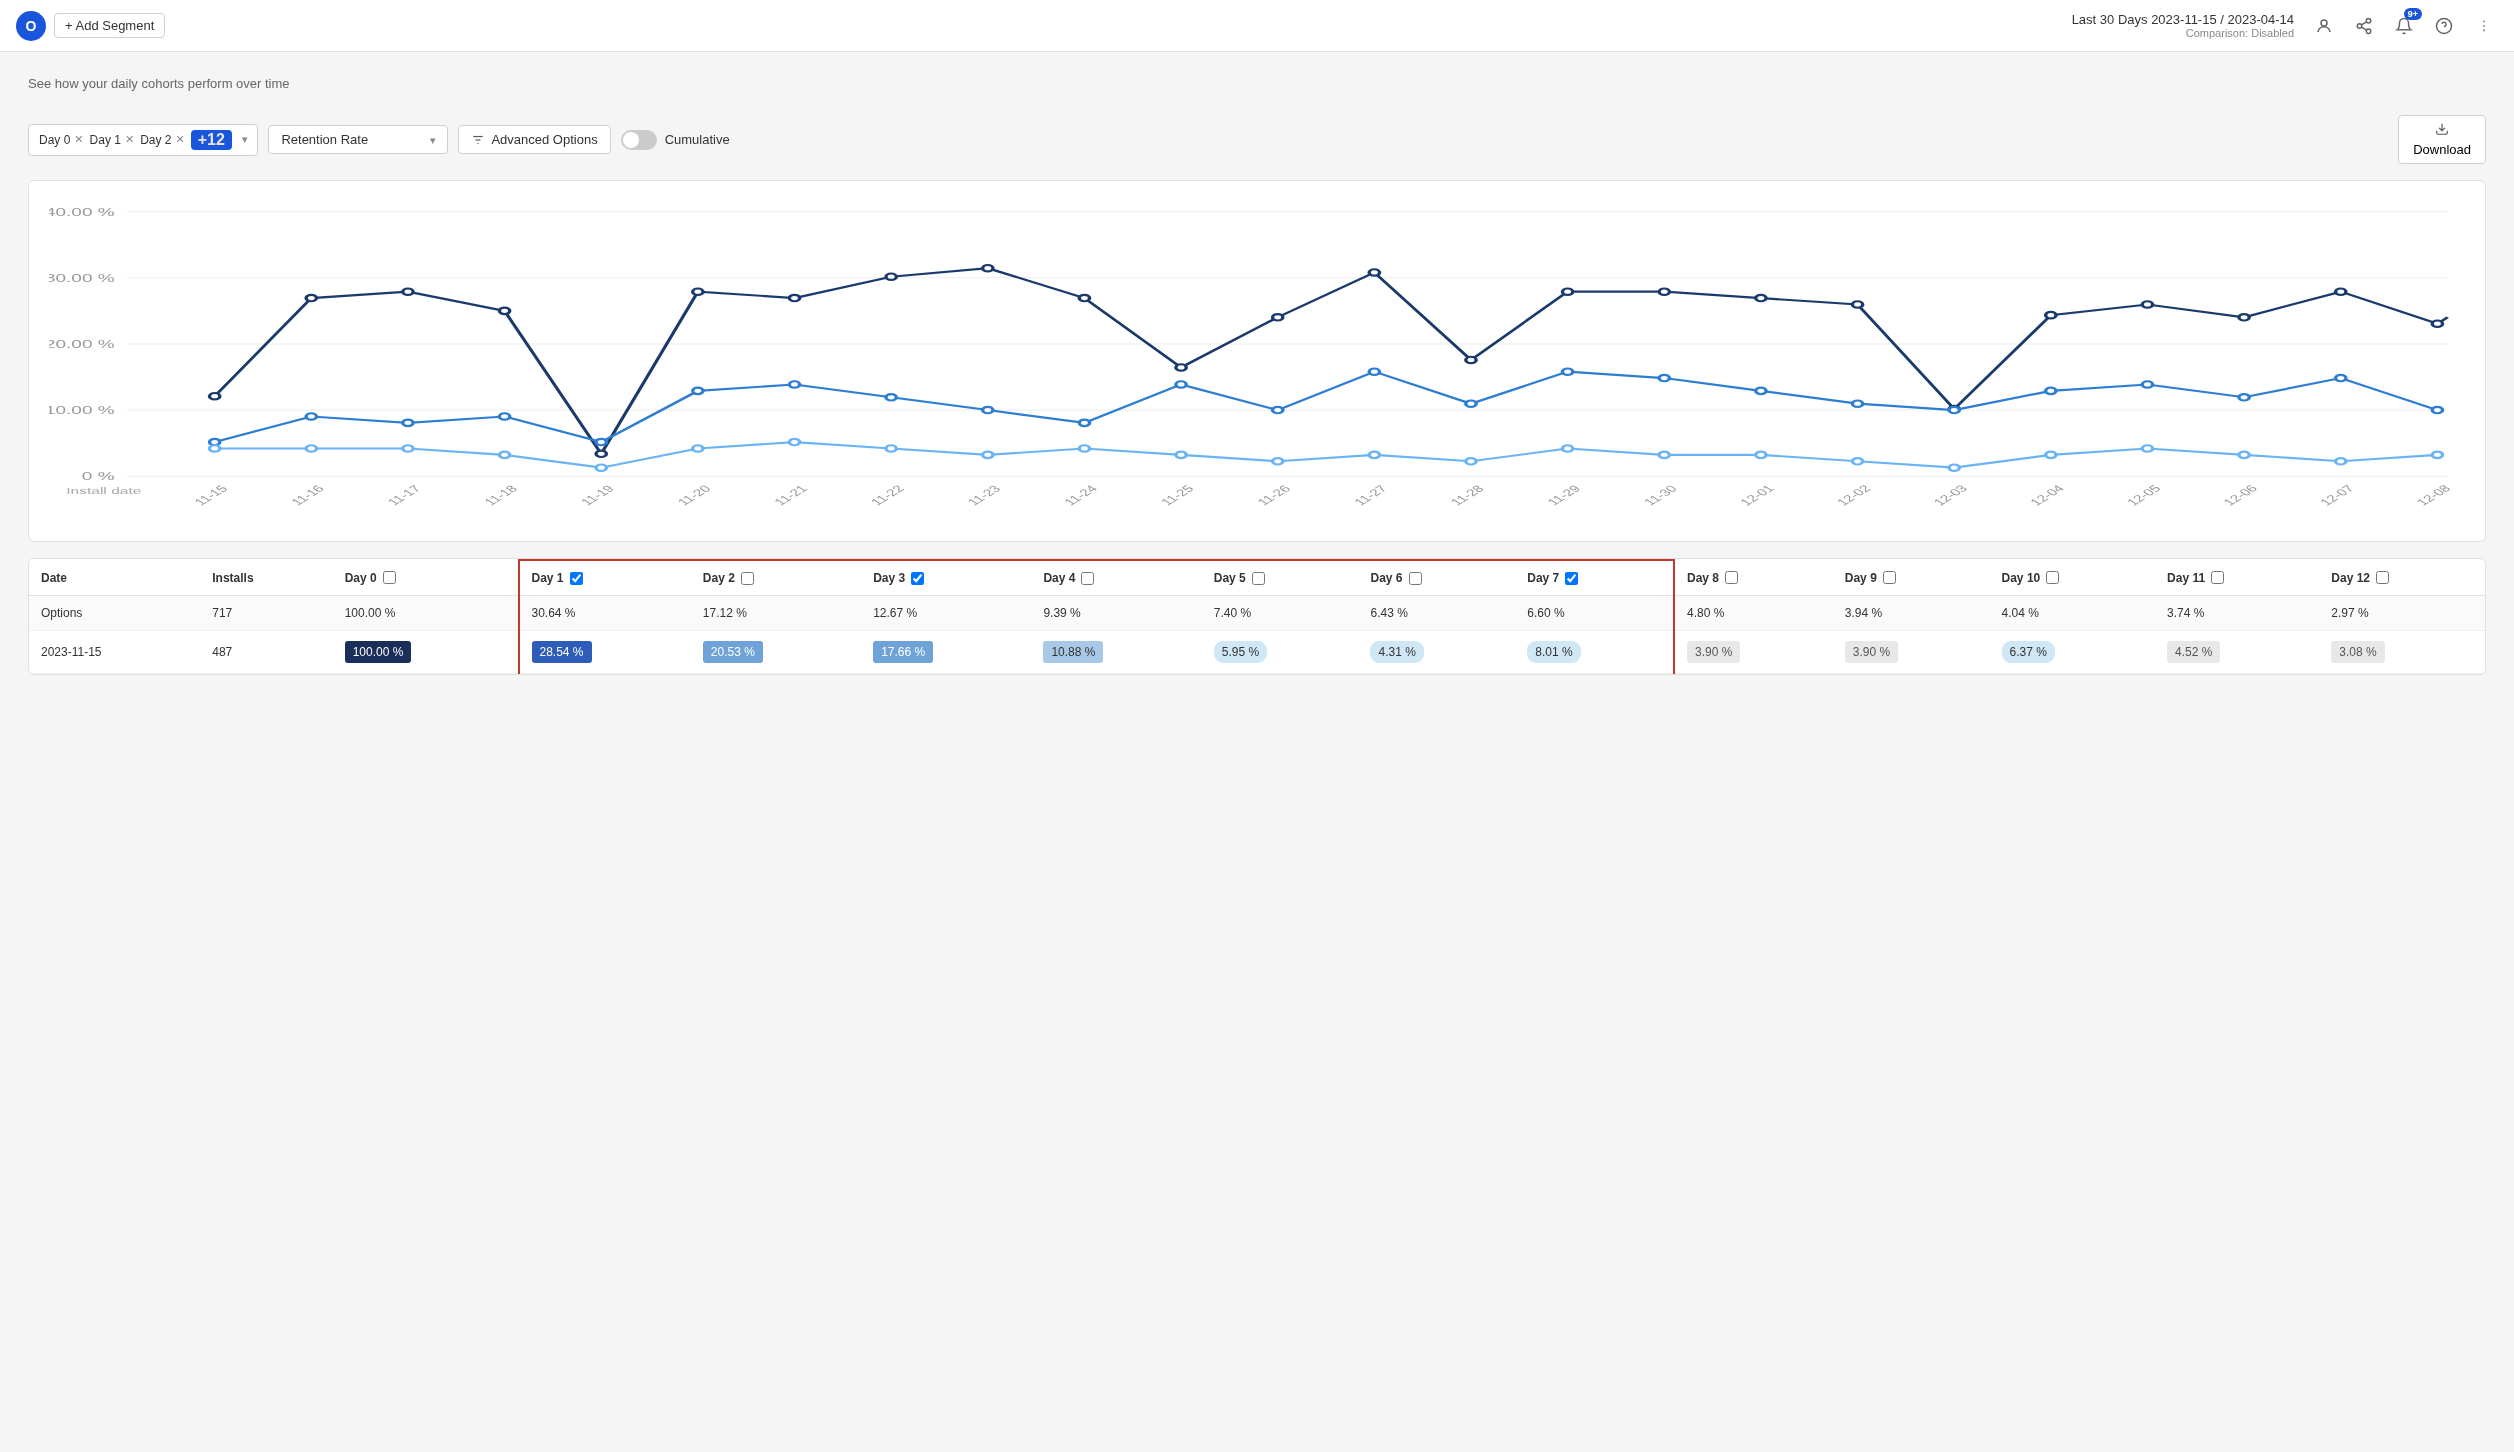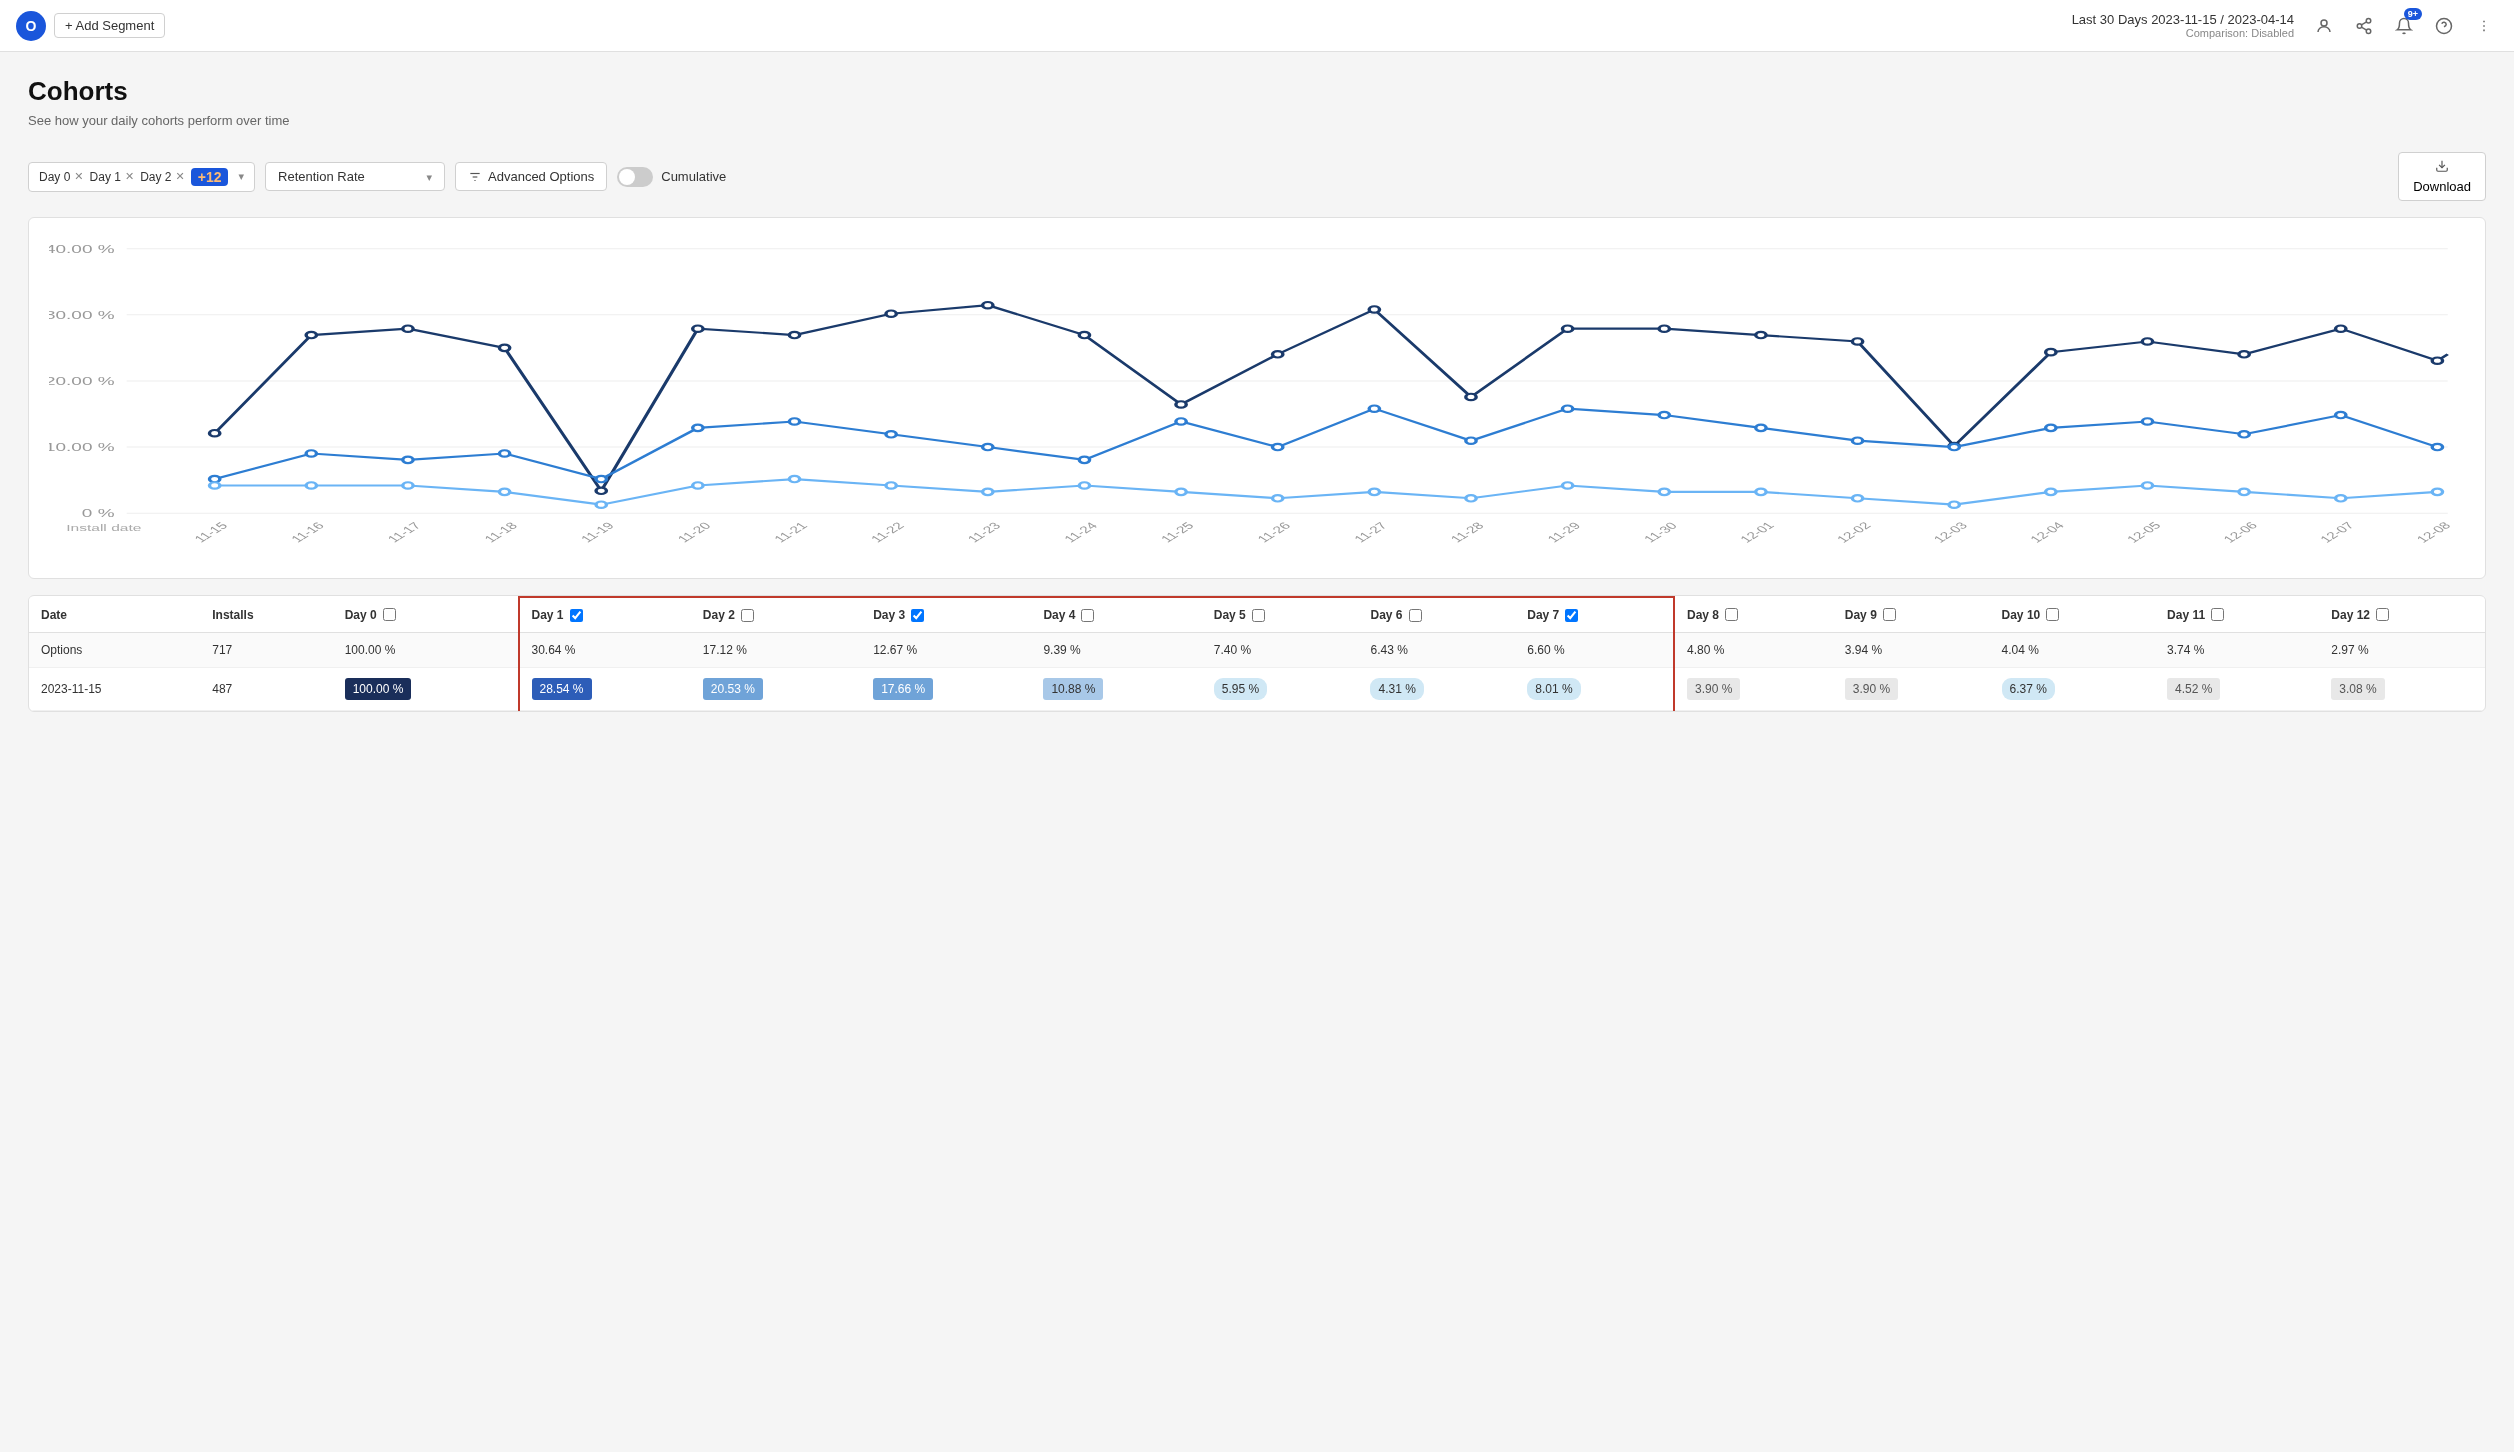--- a/index.html
+++ b/index.html
@@ -50,22 +50,22 @@
       display: flex; align-items: center; gap: 6px;
       border: 1px solid #d0d0d0; border-radius: 4px;
       padding: 5px 10px; background: #fff; cursor: pointer;
     }
     .tag {
       display: flex; align-items: center; gap: 4px;
       font-size: 12px; color: #333;
     }
     .tag-x { color: #888; cursor: pointer; font-size: 11px; }
     .tag-plus {
-      background: #1a56db; color: #fdba74; border-radius: 4px;
-      padding: 1px 7px; font-size: 14px; font-weight: 600;
+      background: #1a56db; color: #e5e5e5; border-radius: 4px;
+      padding: 1px 7px; font-size: 16px; font-weight: 600;
     }
     .chevron { color: #888; font-size: 11px; margin-left: 4px; }
 
     .dropdown-select {
       display: flex; align-items: flex-end; gap: 6px;
       border: 1px solid #d0d0d0; border-radius: 4px;
       padding: 6px 12px; background: #fff; cursor: pointer; font-size: 13px;
     }
     .dropdown-select .chevron { margin-left: auto; }
 
@@ -177,21 +177,20 @@
             <path d="M9.09 9a3 3 0 0 1 5.83 1c0 2-3 3-3 3"></path>
             <line x1="12" y1="17" x2="12.01" y2="17"></line>
         </svg>
       </div>
       <div class="nav-icon">⋮</div>
     </div>
   </div>
 </div>
 
 <div class="page-content">
-  <h1 class="page-title">Cohorts</h1>
   <p class="page-subtitle">See how your daily cohorts perform over time</p>
 
   <div class="controls-row">
     <div class="segment-tags">
       <span class="tag">Day 0 <span class="tag-x">✕</span></span>
       <span class="tag">Day 1 <span class="tag-x">✕</span></span>
       <span class="tag">Day 2 <span class="tag-x">✕</span></span>
       <span class="tag-plus">+12</span>
       <span class="chevron">▾</span>
     </div>

